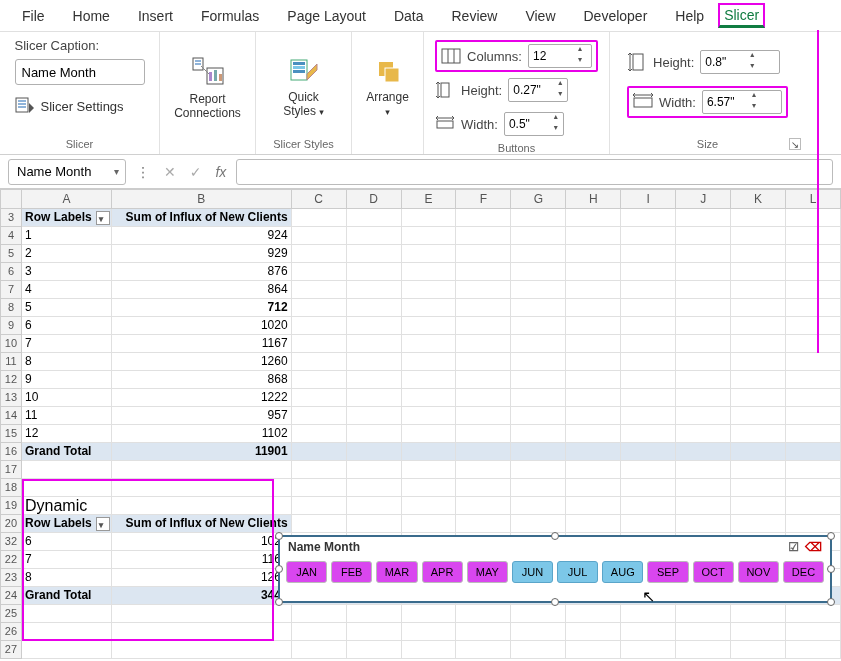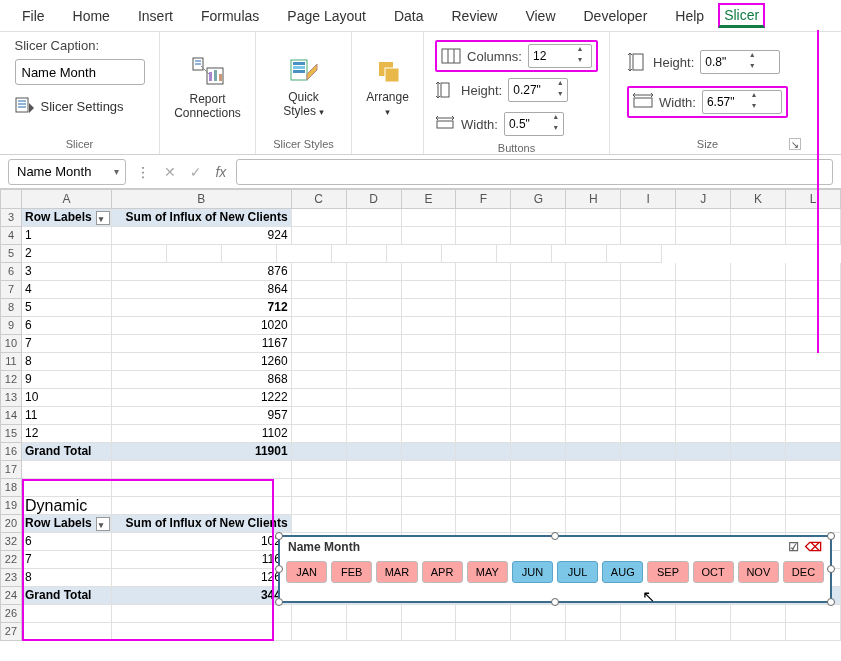--- a/index.html
+++ b/index.html
@@ -58,21 +58,21 @@
 
   .dyn-title { font-size:16px; font-weight:normal; }
 
   .pink-border { position:absolute; border:2px solid #e800e8; pointer-events:none; }
 
   
   .slicer { position:absolute; left:278px; top:346px; width:554px; height:68px; background:#fff; border:2px solid #3a6b8c; }
   .slicer .shead { display:flex; align-items:center; justify-content:space-between; padding:3px 8px; font-size:12px; font-weight:bold; color:#333;}
   .slicer .shead .sicons { display:flex; gap:6px; font-size:12px; color:#666;}
   .slicer .sbody { display:flex; gap:4px; padding:4px 6px; }
-  .slicer .chip { flex:1; border:1px solid #bbb; border-radius:3px; font-size:11px; text-align:center; padding:4px 0; cursor:pointer; background:#fca5a5;}
+  .slicer .chip { flex:1; border:1px solid #bbb; border-radius:3px; font-size:11px; text-align:center; padding:4px 0; cursor:pointer; background:#d946ef;}
   .slicer .chip.sel { background:#7cc7e8; border-color:#5aa5c9; }
   .handle { position:absolute; width:8px; height:8px; border:1px solid #666; background:#fff; border-radius:50%;}
 
   
   .cursor { position:absolute; left:642px; top:398px; font-size:16px; color:#000; pointer-events:none;}
 
   
   .pink-line { position:absolute; border-left:2px solid #e800e8; }
 </style>
 </head>
@@ -304,20 +304,21 @@
         <div class="cell " style="width: 55px;"></div>
         <div class="cell " style="width: 55px;"></div>
         <div class="cell " style="width: 55px;"></div>
         <div class="cell " style="width: 55px;"></div>
         <div class="cell " style="width: 55px;"></div>
         <div class="cell " style="width: 55px;"></div>
       </div>
       <div class="grow">
         <div class="rh">5</div>
         <div class="cell " style="width: 90px;">2</div>
+        <div class="cell num" style="width: 180px;">929</div>
         <div class="cell " style="width: 55px;"></div>
         <div class="cell " style="width: 55px;"></div>
         <div class="cell " style="width: 55px;"></div>
         <div class="cell " style="width: 55px;"></div>
         <div class="cell " style="width: 55px;"></div>
         <div class="cell " style="width: 55px;"></div>
         <div class="cell " style="width: 55px;"></div>
         <div class="cell " style="width: 55px;"></div>
         <div class="cell " style="width: 55px;"></div>
         <div class="cell " style="width: 55px;"></div>
@@ -589,20 +590,35 @@
         <div class="cell " style="width: 55px;"></div>
         <div class="cell " style="width: 55px;"></div>
         <div class="cell " style="width: 55px;"></div>
         <div class="cell " style="width: 55px;"></div>
         <div class="cell " style="width: 55px;"></div>
       </div>
       <div class="grow totalrow">
         <div class="rh">24</div>
         <div class="cell " style="width: 90px;">Grand Total</div>
         <div class="cell num" style="width: 180px;">3447</div>
+        <div class="cell " style="width: 55px;"></div>
+        <div class="cell " style="width: 55px;"></div>
+        <div class="cell " style="width: 55px;"></div>
+        <div class="cell " style="width: 55px;"></div>
+        <div class="cell " style="width: 55px;"></div>
+        <div class="cell " style="width: 55px;"></div>
+        <div class="cell " style="width: 55px;"></div>
+        <div class="cell " style="width: 55px;"></div>
+        <div class="cell " style="width: 55px;"></div>
+        <div class="cell " style="width: 55px;"></div>
+      </div>
+      <div class="grow">
+        <div class="rh">25</div>
+        <div class="cell " style="width: 90px;"></div>
+        <div class="cell num" style="width: 180px;"></div>
         <div class="cell " style="width: 55px;"></div>
         <div class="cell " style="width: 55px;"></div>
         <div class="cell " style="width: 55px;"></div>
         <div class="cell " style="width: 55px;"></div>
         <div class="cell " style="width: 55px;"></div>
         <div class="cell " style="width: 55px;"></div>
         <div class="cell " style="width: 55px;"></div>
         <div class="cell " style="width: 55px;"></div>
         <div class="cell " style="width: 55px;"></div>
         <div class="cell " style="width: 55px;"></div>

